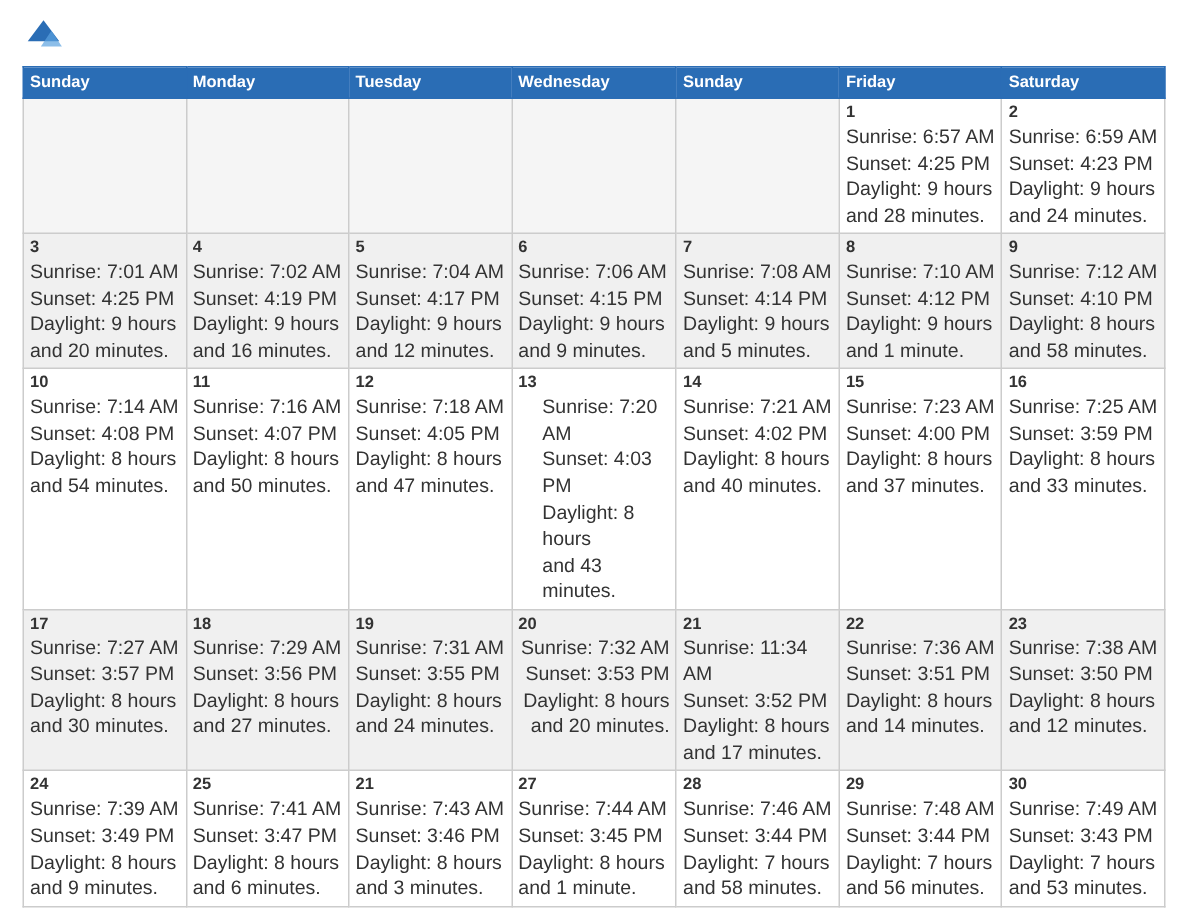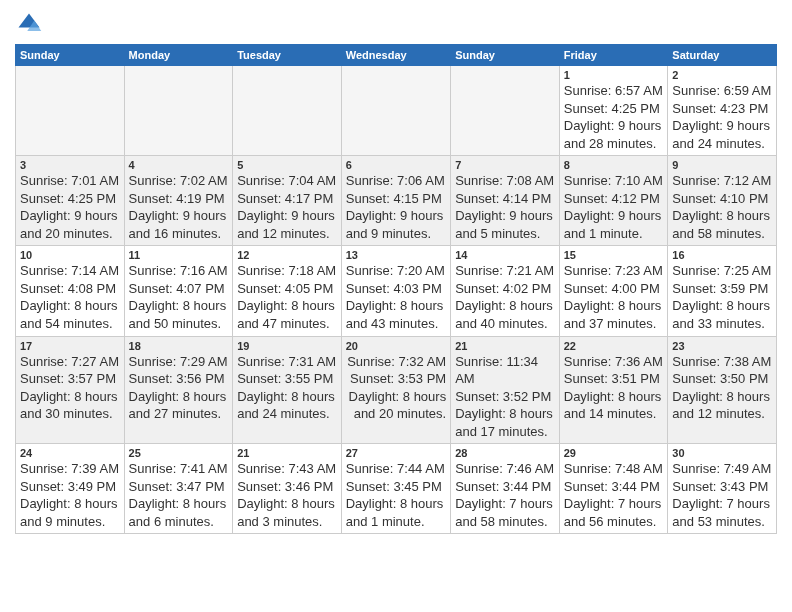--- a/index.html
+++ b/index.html
@@ -213,21 +213,21 @@
           </td>
           <td>
             <span class="day-num">12</span>
             <div class="day-info" style="white-space: pre-line;">Sunrise: 7:18 AM
 Sunset: 4:05 PM
 Daylight: 8 hours
 and 47 minutes.</div>
           </td>
           <td>
             <span class="day-num">13</span>
-            <div class="day-info" style="white-space: pre-line;">Sunrise: 7:20 AM
+            <div class="day-info" style="white-space: pre-line; margin-left: 16px;">Sunrise: 7:20 AM
 Sunset: 4:03 PM
 Daylight: 8 hours
 and 43 minutes.</div>
           </td>
           <td>
             <span class="day-num">14</span>
             <div class="day-info" style="white-space: pre-line;">Sunrise: 7:21 AM
 Sunset: 4:02 PM
 Daylight: 8 hours
 and 40 minutes.</div>

